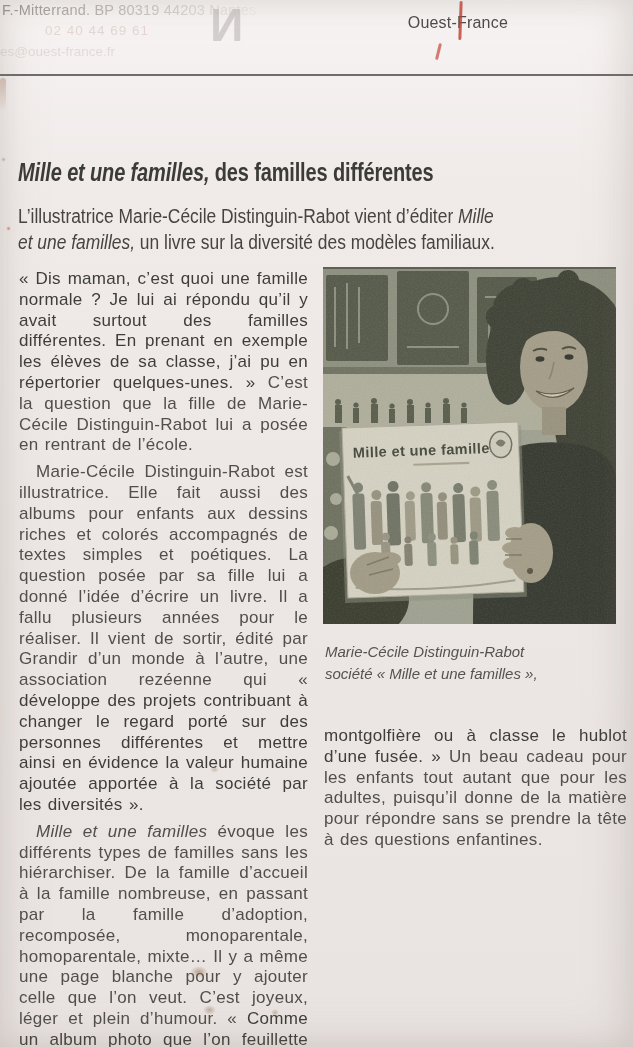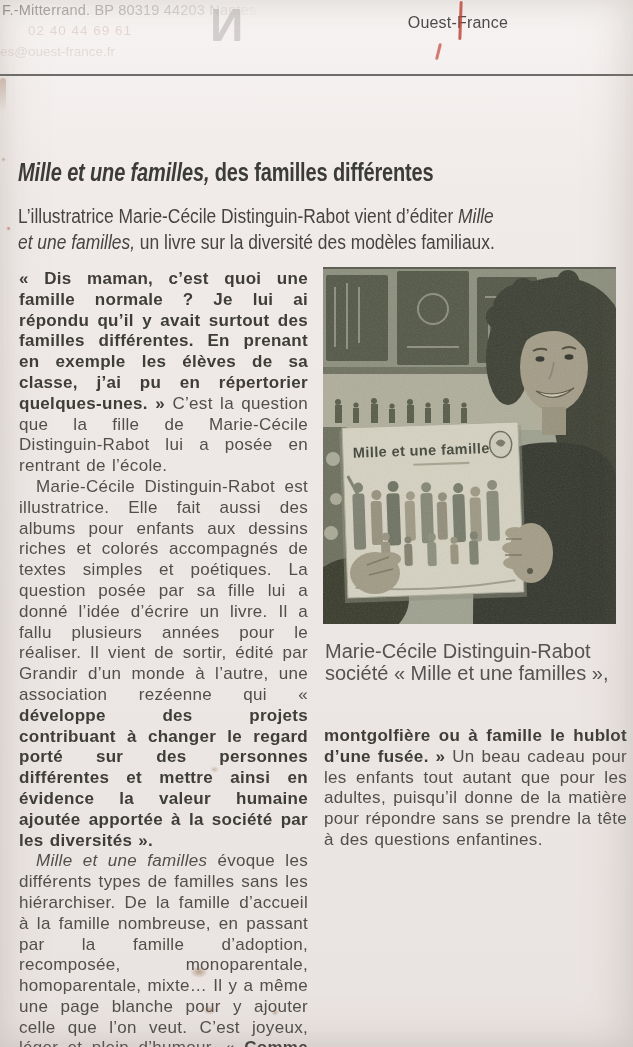--- a/index.html
+++ b/index.html
@@ -11,21 +11,21 @@
   .page::after{
     content:"";position:absolute;inset:0;pointer-events:none;
     box-shadow:inset 0 0 55px rgba(145,128,116,.16), inset -10px 0 28px rgba(150,135,125,.12), inset 8px 0 20px rgba(150,135,125,.08);
   }
   
   .top-address{
     position:absolute;left:2px;top:2px;font-size:14.5px;color:#827d7c;letter-spacing:.2px;white-space:nowrap;
     -webkit-mask-image:linear-gradient(90deg,rgba(0,0,0,.8),rgba(0,0,0,.06));
             mask-image:linear-gradient(90deg,rgba(0,0,0,.8),rgba(0,0,0,.06));
   }
-  .top-phone{position:absolute;left:28px;top:23px;font-size:13.5px;color:#c39d96;opacity:.32;letter-spacing:1px;white-space:nowrap;}
+  .top-phone{position:absolute;left:45px;top:23px;font-size:13.5px;color:#c39d96;opacity:.32;letter-spacing:1px;white-space:nowrap;}
   .top-email{position:absolute;left:0px;top:44px;font-size:13.5px;color:#c7bab6;opacity:.4;white-space:nowrap;}
   .watermark{
     position:absolute;left:210px;top:2px;font-size:46px;font-weight:bold;color:#c9c5c4;
     transform:scaleX(-1);opacity:.75;line-height:1;
   }
   .masthead{position:absolute;top:11px;right:125px;font-size:16px;line-height:23px;color:#4c4b4b;letter-spacing:.2px;}
   .redmark-1{position:absolute;left:459px;top:1px;width:3px;height:39px;background:#c23b2d;opacity:.8;transform:rotate(2deg);border-radius:2px;}
   .redmark-2{position:absolute;left:437px;top:43px;width:3px;height:17px;background:#c23b2d;opacity:.65;transform:rotate(14deg);border-radius:2px;}
   .rule{position:absolute;left:0;top:74px;width:633px;height:2px;background:#514f4d;opacity:.82;}
 
@@ -41,26 +41,26 @@
     transform:scaleX(.87);transform-origin:left top;
   }
   .sf-line{white-space:nowrap;}
 
   .col-left{position:absolute;left:19px;top:269px;width:289px;}
   .col-right{position:absolute;left:324px;top:726px;width:303px;}
   .para{
     margin:0;font-size:17px;line-height:20.8px;color:#514f4a;text-align:justify;
     letter-spacing:.3px;word-spacing:1.2px;hyphens:auto;-webkit-hyphens:auto;
   }
-  .para.ind{text-indent:17px;}
-  .b{font-weight:bold;color:#3e3d38;}
+  .para.ind{text-indent:17px;margin-top:6px;}
+  .b{font-weight:normal;color:#3e3d38;}
   .i{font-style:italic;}
 
   .photo{position:absolute;left:323px;top:267px;width:293px;height:357px;}
-  .caption{position:absolute;left:325px;top:641px;width:300px;font-size:20px;line-height:21.5px;color:#555350;}
+  .caption{position:absolute;left:325px;top:641px;width:300px;font-style:italic;font-size:15px;line-height:21.5px;color:#555350;}
 
   .stain{position:absolute;border-radius:50%;pointer-events:none;}
   .st1{left:190px;top:966px;width:18px;height:12px;background:radial-gradient(ellipse,rgba(135,96,60,.5),rgba(135,96,60,0) 70%);}
   .st2{left:203px;top:1005px;width:13px;height:10px;background:radial-gradient(ellipse,rgba(135,96,60,.42),rgba(135,96,60,0) 70%);}
   .st3{left:271px;top:1009px;width:8px;height:7px;background:radial-gradient(ellipse,rgba(135,96,60,.38),rgba(135,96,60,0) 70%);}
   .st4{left:0px;top:78px;width:6px;height:34px;border-radius:3px;background:linear-gradient(rgba(160,110,80,.35),rgba(160,110,80,0));}
   .st5{left:6px;top:226px;width:5px;height:5px;background:radial-gradient(circle,rgba(190,60,45,.55),rgba(190,60,45,0) 70%);}
   .st6{left:1px;top:157px;width:5px;height:5px;background:radial-gradient(circle,rgba(135,96,60,.4),rgba(135,96,60,0) 70%);}
   .st7{left:210px;top:766px;width:9px;height:7px;background:radial-gradient(ellipse,rgba(135,96,60,.32),rgba(135,96,60,0) 70%);}
 </style>
@@ -88,21 +88,21 @@
       <div class="sf-line"><span>L’illustratrice Marie-Cécile Distinguin-Rabot vient d’éditer </span><span class="i">Mille</span></div>
       <div class="sf-line"><span class="i">et une familles,</span><span> un livre sur la diversité des modèles familiaux.</span></div>
     </div>
 
   <div class="col-left">
       <p class="para"><span class="b">« Dis maman, c’est quoi une famille normale ? Je lui ai répondu qu’il y avait surtout des familles différentes. En prenant en exemple les élèves de sa classe, j’ai pu en répertorier quelques-unes. » </span><span>C’est la question que la fille de Marie-Cécile Distinguin-Rabot lui a posée en rentrant de l’école.</span></p>
       <p class="para ind"><span>Marie-Cécile Distinguin-Rabot est illustratrice. Elle fait aussi des albums pour enfants aux dessins riches et colorés accompagnés de textes simples et poétiques. La question posée par sa fille lui a donné l’idée d’écrire un livre. Il a fallu plusieurs années pour le réaliser. Il vient de sortir, édité par Grandir d’un monde à l’autre, une association rezéenne qui « </span><span class="b">développe des projets contribuant à changer le regard porté sur des personnes différentes et mettre ainsi en évidence la valeur humaine ajoutée apportée à la société par les diversités ».</span></p>
       <p class="para ind"><span class="i">Mille et une familles</span><span> évoque les différents types de familles sans les hiérarchiser. De la famille d’accueil à la famille nombreuse, en passant par la famille d’adoption, recomposée, monoparentale, homoparentale, mixte… Il y a même une page blanche pour y ajouter celle que l’on veut. C’est joyeux, léger et plein d’humour. « </span><span class="b">Comme un album photo que l’on feuillette pour prendre de la hauteur, à dos d’éléphant, en</span></p>
     </div>
   <div class="col-right">
-      <p class="para"><span class="b">montgolfière ou à famille le hublot d’une fusée. » </span><span>Un beau cadeau pour les enfants tout autant que pour les adultes, puisqu’il donne de la matière pour répondre sans se prendre la tête à des questions enfantines.</span></p>
+      <p class="para"><span class="b">montgolfière ou à classe le hublot d’une fusée. » </span><span>Un beau cadeau pour les enfants tout autant que pour les adultes, puisqu’il donne de la matière pour répondre sans se prendre la tête à des questions enfantines.</span></p>
     </div>
 
   <svg class="photo" viewBox="0 0 293 357" xmlns="http://www.w3.org/2000/svg">
     <defs>
       <filter id="noise" x="0" y="0" width="100%" height="100%">
         <feTurbulence type="fractalNoise" baseFrequency="0.7" numOctaves="2" stitchTiles="stitch"></feTurbulence>
         <feColorMatrix type="saturate" values="0"></feColorMatrix>
       </filter>
     </defs>
     <rect width="293" height="357" fill="#a2a393"></rect>

